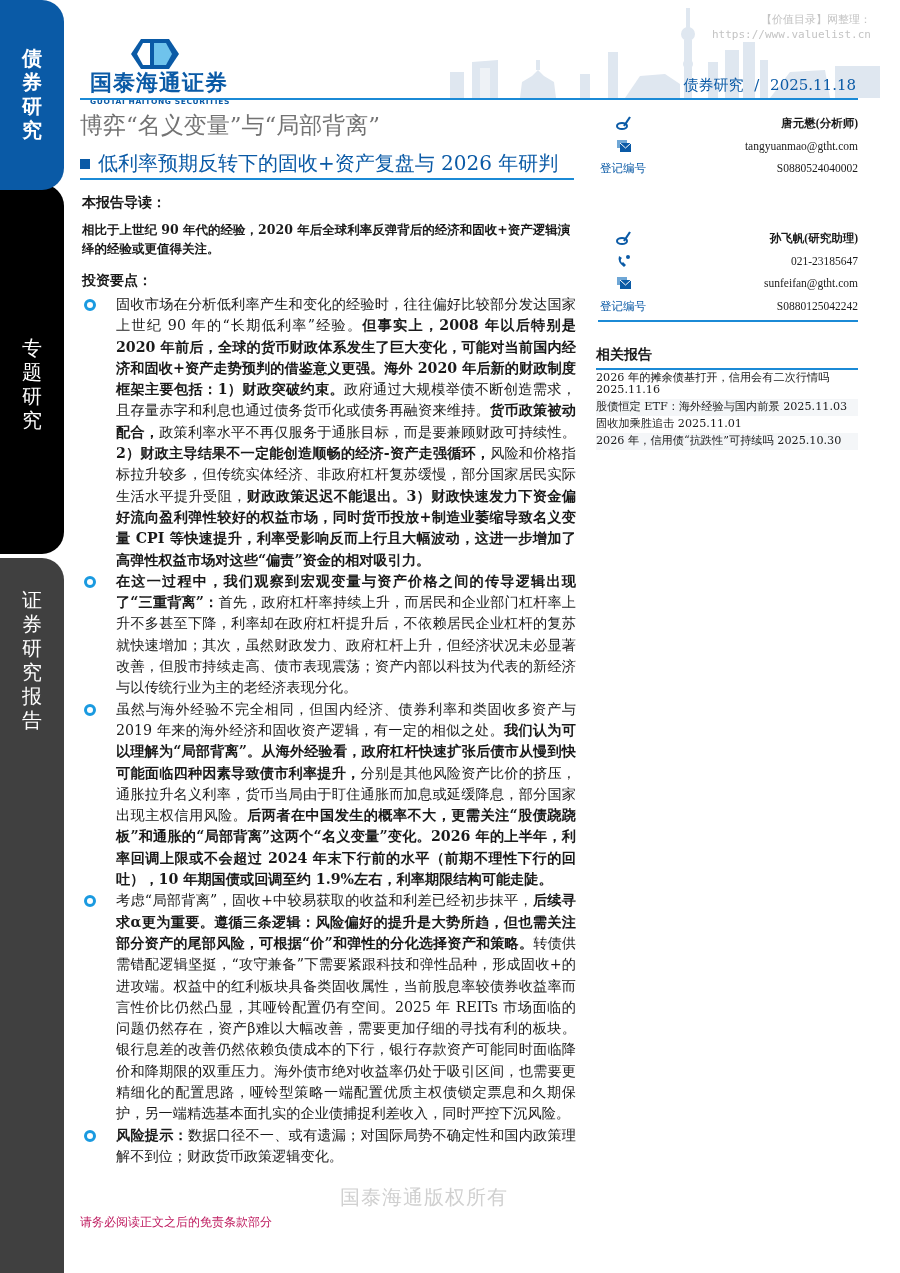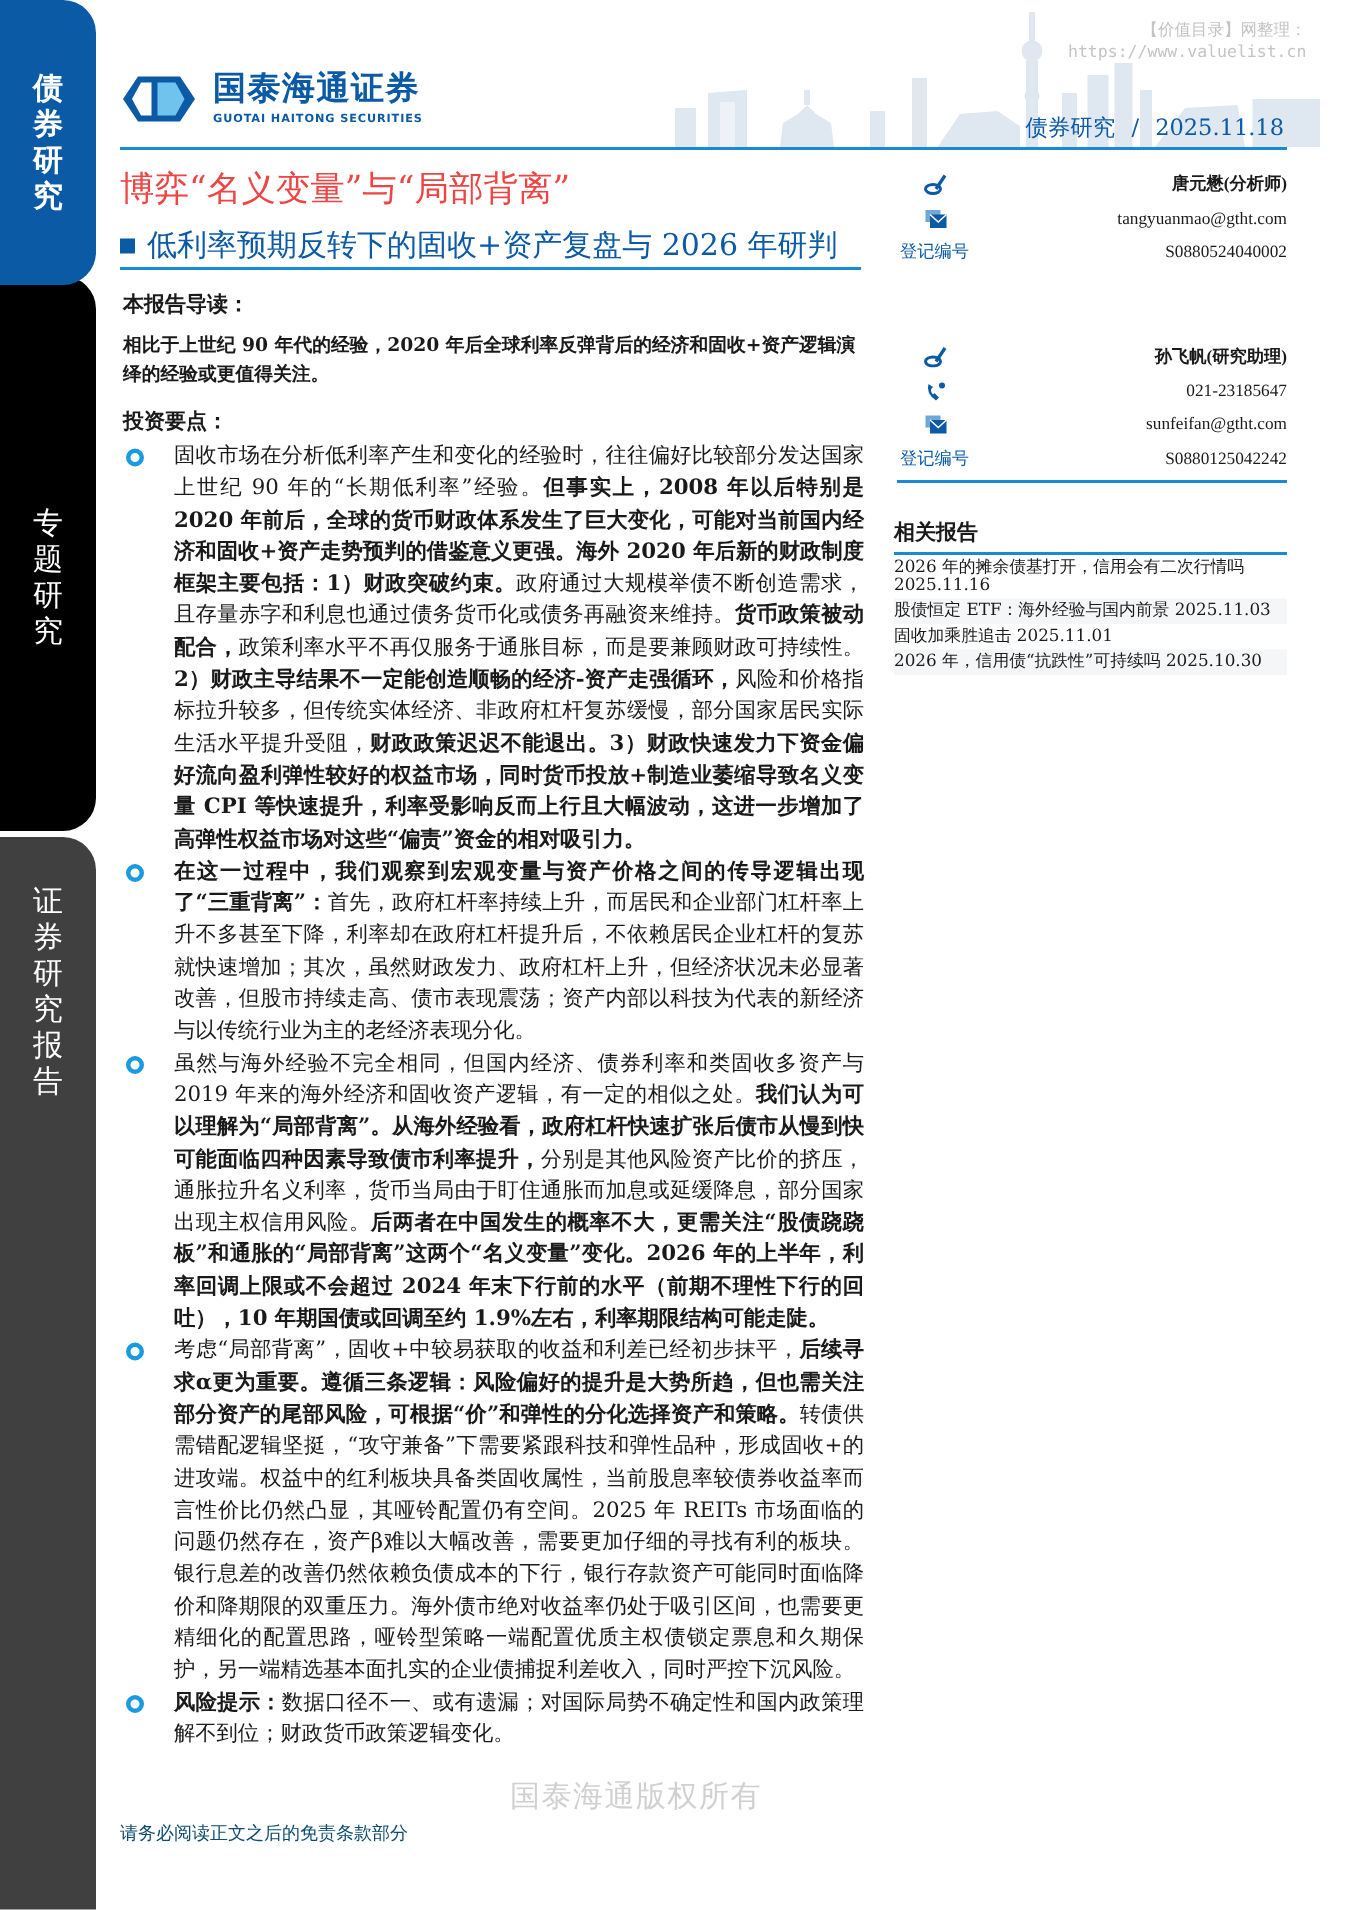--- a/index.html
+++ b/index.html
@@ -11,51 +11,51 @@
     font-family: "DejaVu Serif", serif; font-size: 20px; line-height: 24px; text-align: center; }
   .side-tab .vtext { display: block; width: 24px; margin: 0 auto; word-break: break-all; }
   .tab1 { top: 0; height: 190px; background: #0a5aa6; z-index: 3; }
   .tab1 .vtext { padding-top: 46px; font-weight: bold; }
   .tab2 { top: 184px; height: 370px; background: #000000; z-index: 2; }
   .tab2 .vtext { padding-top: 152px; }
   .tab3 { top: 558px; height: 725px; background: #404040; z-index: 1; border-radius: 0 22px 0 0; }
   .tab3 .vtext { padding-top: 30px; }
 
   
-  .logo { position: absolute; left: 80px; top: 48px; display: flex; align-items: flex-end; }
+  .logo { position: absolute; left: 80px; top: 37px; display: flex; align-items: center; flex-direction: column; }
   .logo-mark { width: 52px; height: 34px; position: relative; }
   .logo-text { margin-left: 10px; }
   .logo-cn { font-family: "DejaVu Sans", sans-serif; font-size: 22px; font-weight: bold; color: #0a5aa6; letter-spacing: 1px; line-height: 24px; }
   .logo-en { font-family: "DejaVu Sans", sans-serif; font-size: 7.5px; color: #0a5aa6; letter-spacing: 0.6px; margin-top: 2px; font-weight: bold; }
 
   .skyline { position: absolute; left: 450px; top: 0; width: 440px; height: 98px; }
   .watermark-top { position: absolute; left: 712px; top: 12px; font-family: "DejaVu Sans Mono", monospace; font-size: 11px; color: #c4c4c4; line-height: 15px; text-align: right; }
   .watermark-top div { text-align: right; }
 
   .header-meta { position: absolute; right: 44px; top: 76px; font-size: 15px; color: #0a5aa6; }
   .header-line { position: absolute; left: 80px; top: 98px; width: 778px; height: 2px; background: #1b8ad6; }
 
-  .title { position: absolute; left: 80px; top: 110px; font-size: 23px; color: #ef4444; font-family: "DejaVu Serif", serif; }
+  .title { position: absolute; left: 80px; top: 110px; font-size: 23px; color: #737373; font-family: "DejaVu Serif", serif; }
   .subtitle { position: absolute; left: 80px; top: 150px; font-size: 20px; color: #0a5aa6; display: flex; align-items: center; }
   .subtitle .sq { width: 10px; height: 10px; background: #0a5aa6; margin-right: 8px; display: inline-block; }
   .title-line { position: absolute; left: 80px; top: 178px; width: 494px; height: 2px; background: #1b8ad6; }
 
   
   .section-h { position: absolute; left: 82px; font-size: 14px; font-weight: bold; color: #1a1a1a; }
   .guide-h { top: 194px; }
   .guide-body { position: absolute; left: 82px; top: 220px; width: 494px; font-size: 12.5px; font-weight: bold; line-height: 19px; color: #1a1a1a; }
   .points-h { top: 272px; }
 
   
   .bullets { position: absolute; left: 82px; top: 294px; width: 494px; }
   .bullet { position: relative; padding-left: 34px; font-size: 14.2px; line-height: 21.3px; text-align: justify; color: #1a1a1a; margin-bottom: 0; }
   .bullet .dot { position: absolute; left: 2px; top: 5px; width: 12px; height: 12px; border-radius: 50%; border: 3px solid #1a9ae0; background: #fff; }
   .bullet b { font-weight: bold; }
 
-  .footer-note { position: absolute; left: 80px; top: 1214px; font-size: 12px; color: #0c4a6e; }
+  .footer-note { position: absolute; left: 80px; top: 1214px; font-size: 12px; color: #be185d; }
   .watermark-mid { position: absolute; left: 340px; top: 1184px; font-family: "DejaVu Sans", sans-serif; font-size: 20px; color: #d0d0d0; letter-spacing: 1px; }
 
   
   .analyst { position: absolute; left: 600px; width: 258px; font-size: 11.5px; font-family: "Liberation Serif", serif; }
   .analyst .row { position: relative; height: 22.5px; line-height: 22.5px; text-align: right; }
   .analyst .row .ico { position: absolute; left: 16px; top: 4px; width: 16px; height: 14px; }
   .analyst .row .lbl { position: absolute; left: 0; top: 0; color: #0a5aa6; font-size: 11.5px; }
   .analyst .name { font-weight: bold; }
   .a1 { top: 112px; }
   .a2 { top: 227px; }

